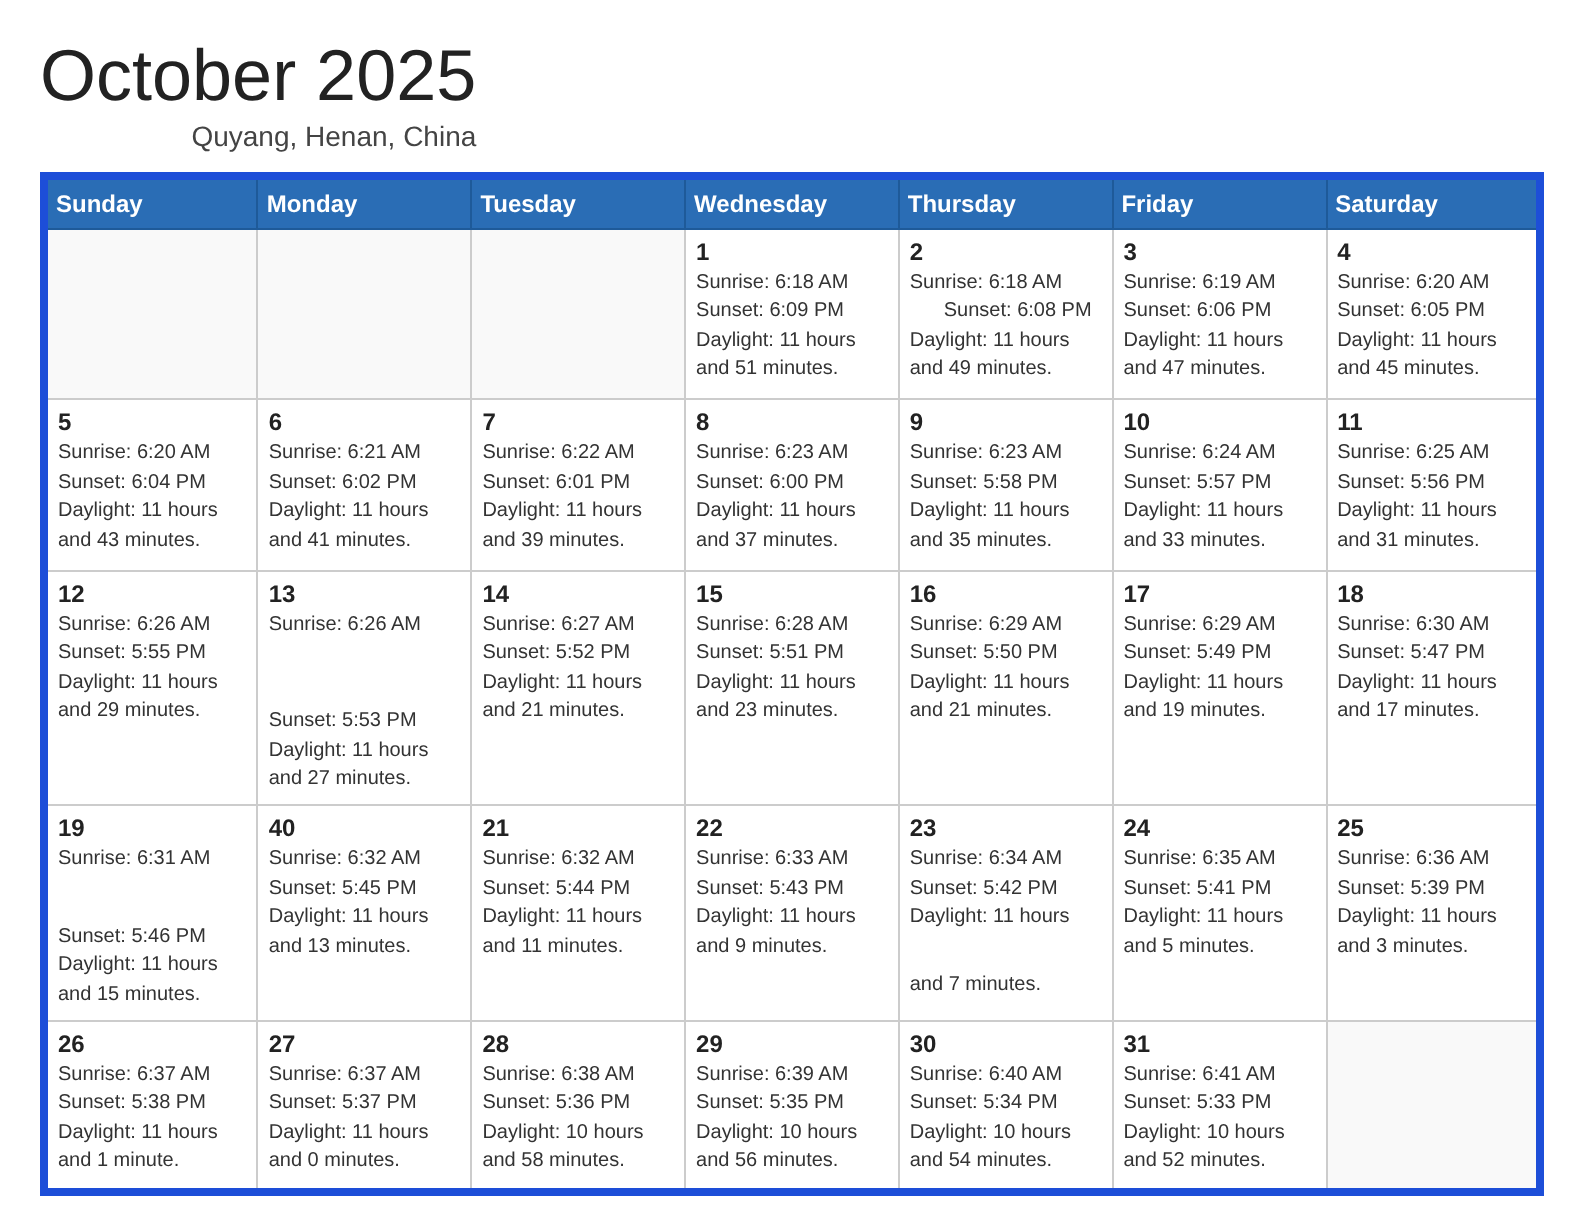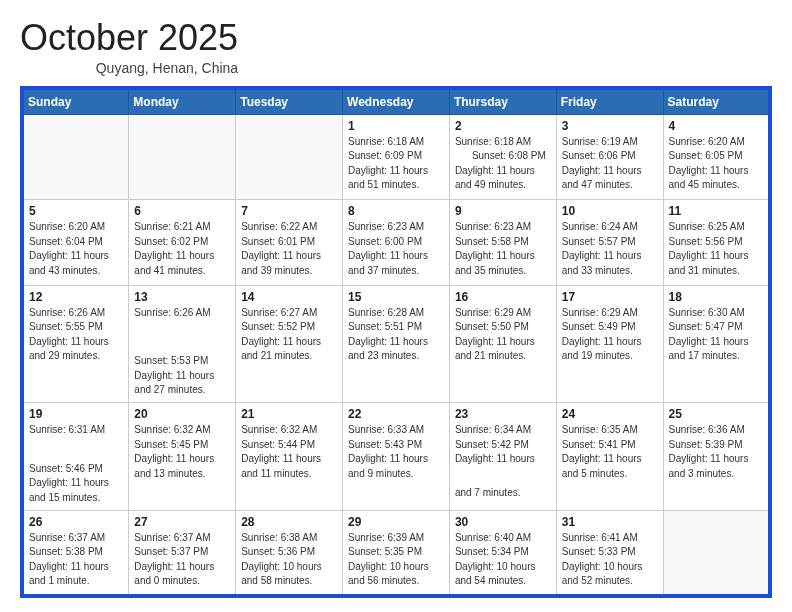--- a/index.html
+++ b/index.html
@@ -298,21 +298,21 @@
           <td>
             <span class="day-number">19</span>
             <div class="day-info">
               <span style="display: block;">Sunrise: 6:31 AM</span>
               <span style="display: block; margin-top: 24px;">Sunset: 5:46 PM</span>
               <span style="display: block;">Daylight: 11 hours</span>
               <span style="display: block;">and 15 minutes.</span>
             </div>
           </td>
           <td>
-            <span class="day-number">20</span>
+            <span class="day-number">40</span>
             <div class="day-info">
               <span style="display: block;">Sunrise: 6:32 AM</span>
               <span style="display: block;">Sunset: 5:45 PM</span>
               <span style="display: block;">Daylight: 11 hours</span>
               <span style="display: block;">and 13 minutes.</span>
             </div>
           </td>
           <td>
             <span class="day-number">21</span>
             <div class="day-info">

